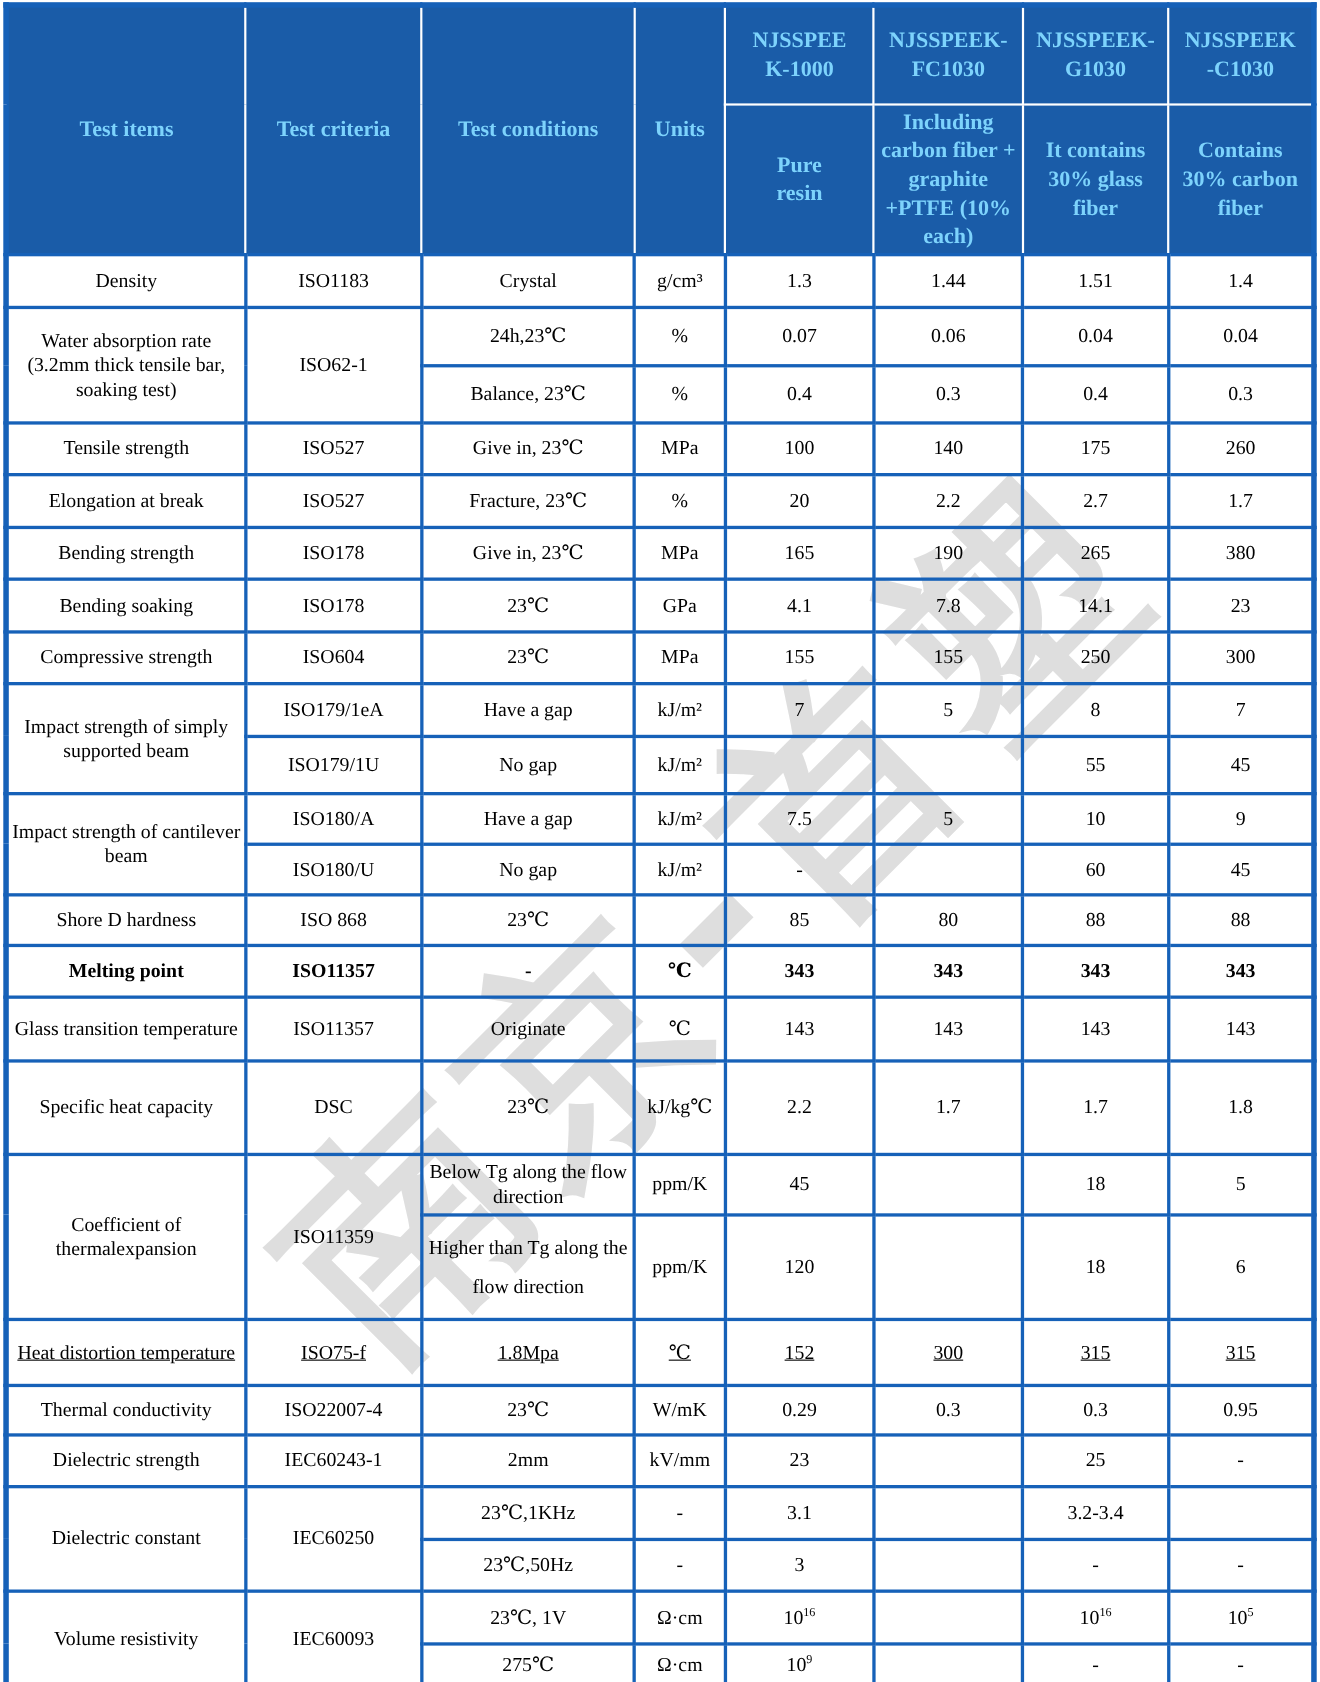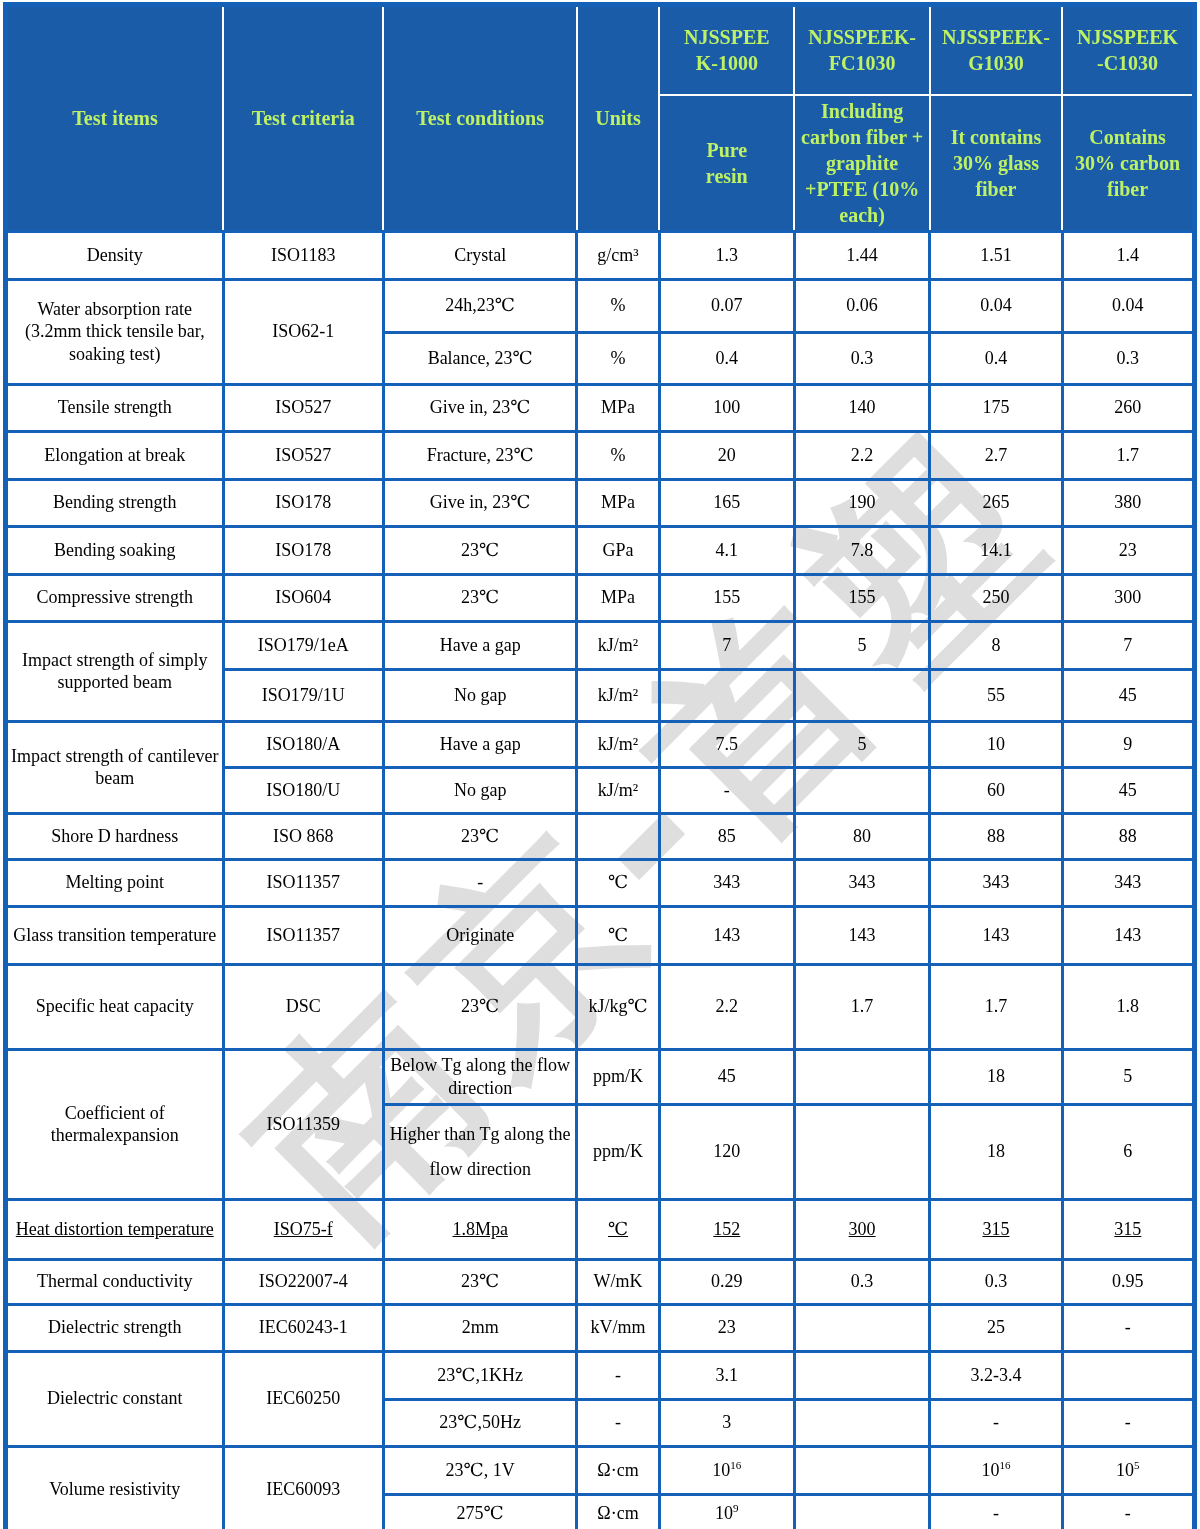--- a/index.html
+++ b/index.html
@@ -27,21 +27,21 @@
     position:relative;z-index:1;
     border-collapse:collapse;
     table-layout:fixed;
     width:1194px;
     margin:2px 0 0 3px;
     border:5px solid #1661b8;
     border-bottom-width:8px;
   }
   table.spec thead td{
     background:#1a5ca8;
-    color:#bef264;
+    color:#7dd3fc;
     font-weight:bold;
     font-size:20px;
     border:2px solid #ffffff;
     text-align:center;
     vertical-align:middle;
     padding:2px 4px;
     line-height:1.3;
   }
   table.spec tbody td{
     background:transparent;
@@ -210,21 +210,21 @@
         <tr style="height: 46px;">
           <td>Shore D hardness</td>
           <td>ISO 868</td>
           <td>23℃</td>
           <td></td>
           <td>85</td>
           <td>80</td>
           <td>88</td>
           <td>88</td>
         </tr>
-        <tr style="height: 47px;">
+        <tr style="height: 47px; font-weight: bold;">
           <td>Melting point</td>
           <td>ISO11357</td>
           <td>-</td>
           <td>℃</td>
           <td>343</td>
           <td>343</td>
           <td>343</td>
           <td>343</td>
         </tr>
         <tr style="height: 58px; margin-left: 24px;">

